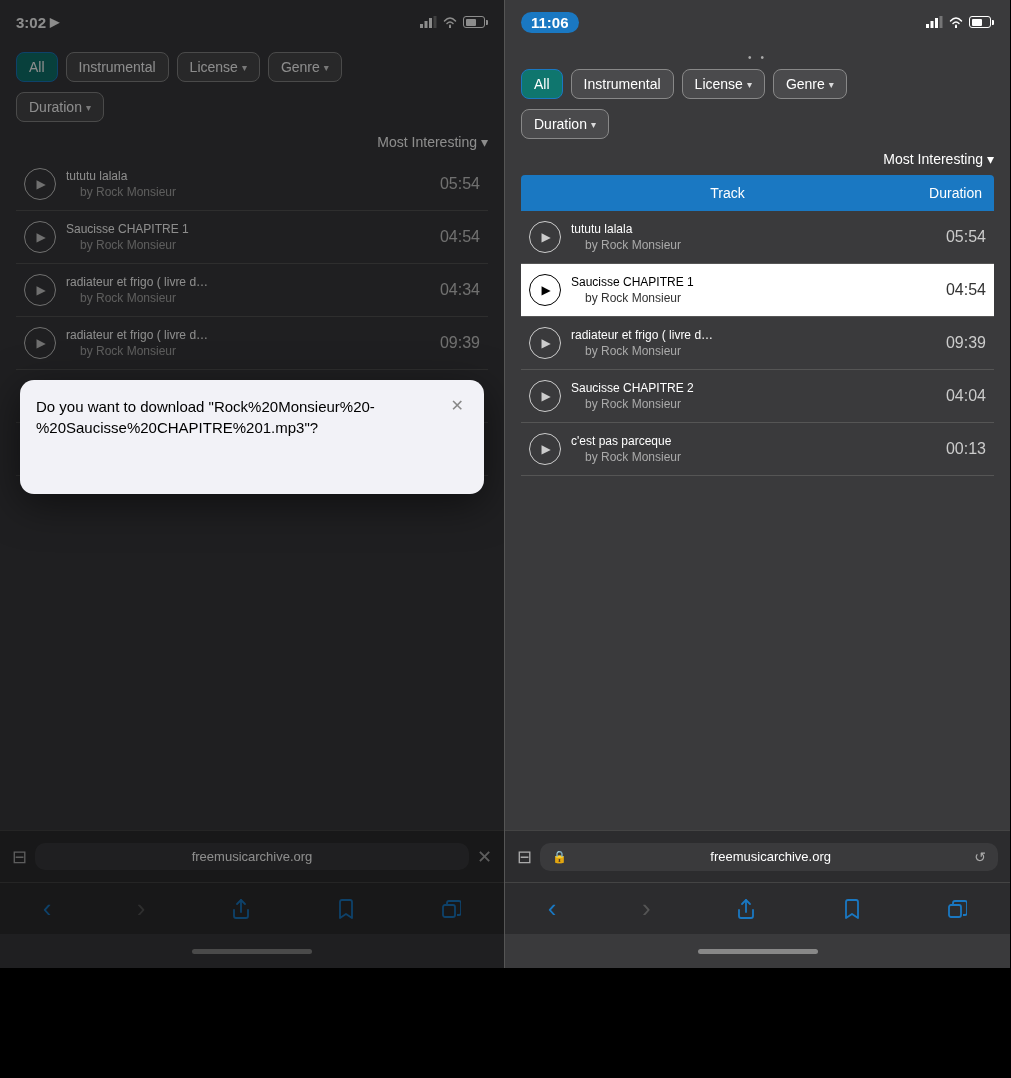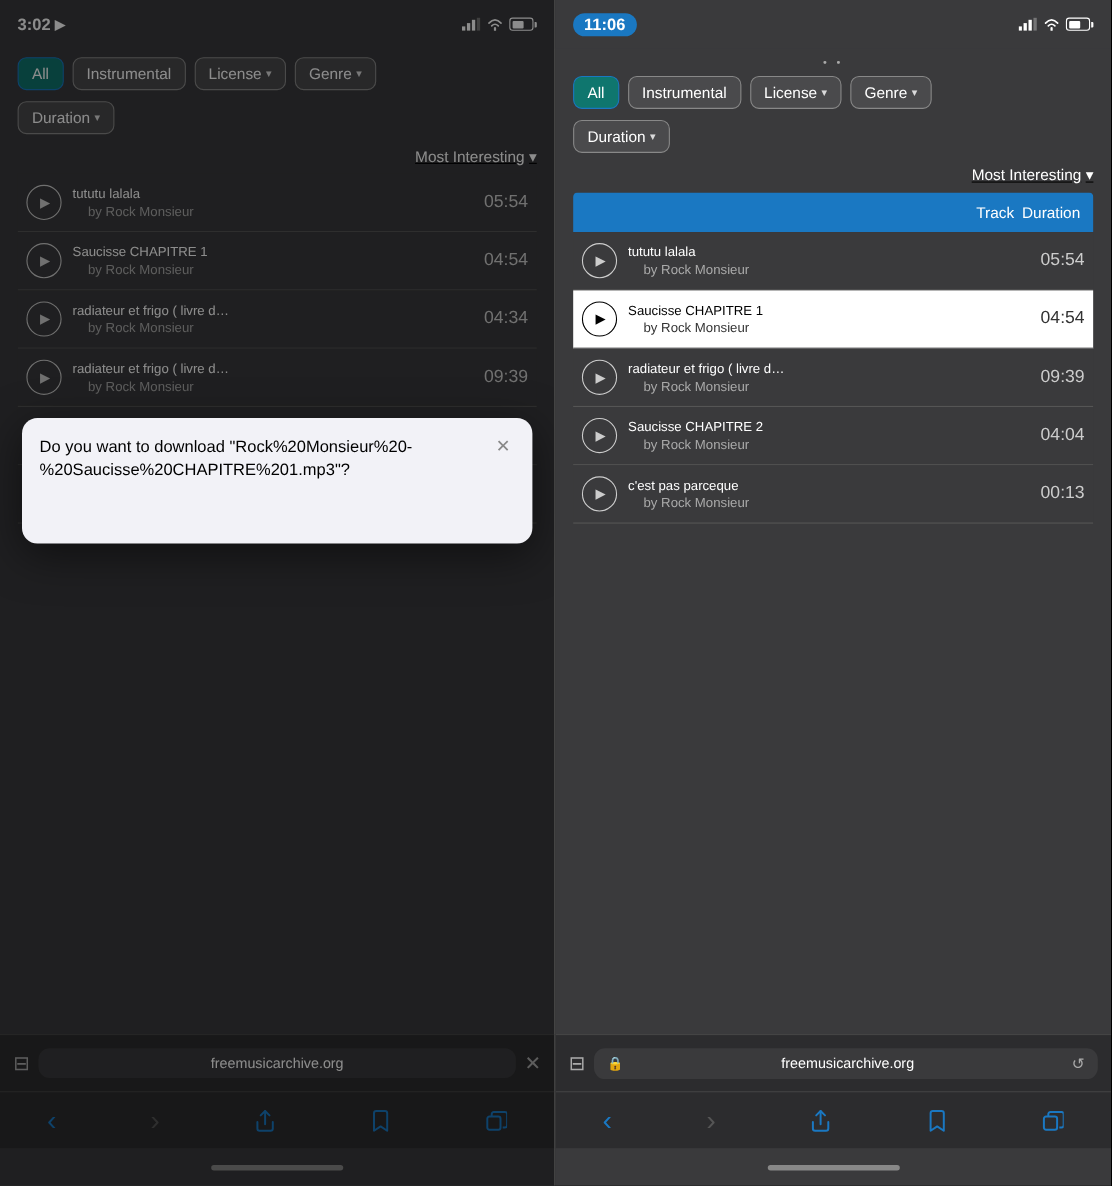--- a/index.html
+++ b/index.html
@@ -8,21 +8,21 @@
       height: 1078px;
       display: flex;
       font-family: -apple-system, BlinkMacSystemFont, 'Helvetica Neue', sans-serif;
       background: #000;
       overflow: hidden;
     }
 
     
     .phone-panel {
       width: 505px;
-      height: 1078px;
+      height: 968px;
       background: #3a3a3c;
       position: relative;
       display: flex;
       flex-direction: column;
       overflow: hidden;
     }
 
     .phone-panel.left {
       border-right: 1px solid #555;
     }
@@ -116,21 +116,20 @@
     .duration-bar {
       margin-bottom: 12px;
     }
 
     
     .sort-row {
       display: flex;
       justify-content: flex-end;
       align-items: flex-start;
       margin-bottom: 8px;
-      text-decoration: underline;
     }
 
     .sort-btn {
       color: #fff;
       font-size: 14px;
       display: flex;
       align-items: center;
       gap: 4px;
       cursor: pointer;
       background: none;
@@ -148,21 +147,21 @@
       display: flex;
       padding: 10px 12px;
       border-radius: 4px 4px 0 0;
       margin-bottom: 0;
     }
 
     .track-header-track {
       flex: 1;
       color: #fff;
       font-size: 14px;
-      text-align: right;
+      text-align: center;
     }
 
     .track-header-duration {
       width: 60px;
       color: #fff;
       font-size: 14px;
       text-align: right;
     }
 
     .track-item {

